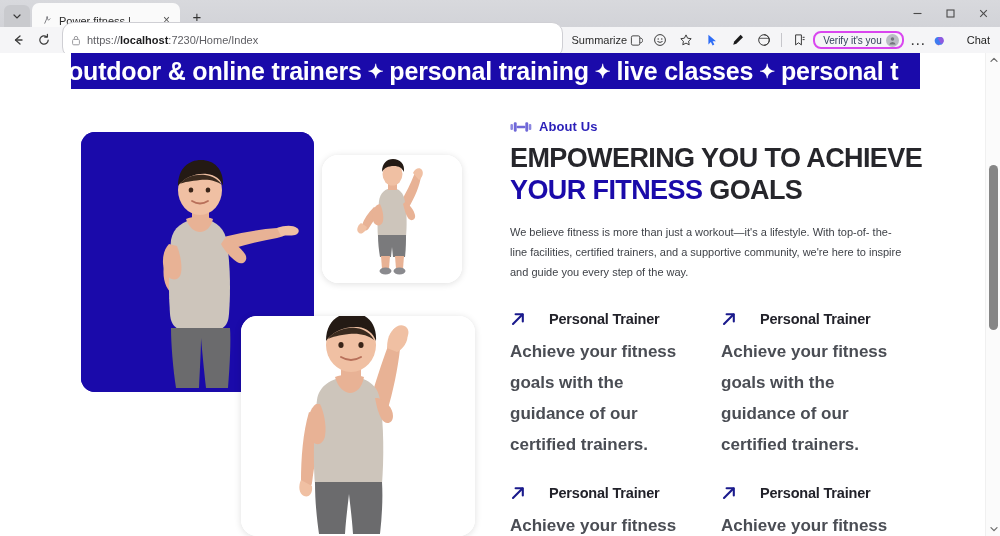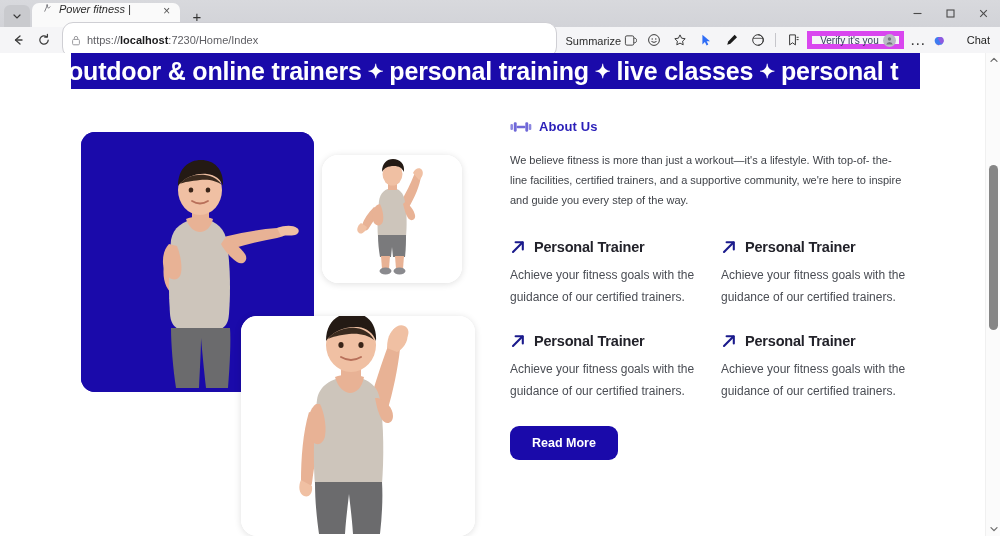--- a/index.html
+++ b/index.html
@@ -28,25 +28,24 @@
     border-radius: 6px 6px 0 0;
     margin-right: 2px;
     color:#3a3a3a;
   }
   .tab {
     height: 24px;
     width: 148px;
     background: #fafafa;
     border-radius: 7px 7px 0 0;
     display: flex;
-    align-items: flex-start;
+    align-items: flex-end;
     padding: 0 6px 0 9px;
     gap: 6px;
     position: relative;
-    font-style: italic;
   }
   .tab-favicon { width: 12px; height: 12px; flex: 0 0 12px; opacity:.75; }
   .tab-title {
     font-size: 11px;
     color: #2b2b2b;
     white-space: nowrap;
     overflow: hidden;
     text-overflow: ellipsis;
     flex: 1;
   }
@@ -100,29 +99,29 @@
     align-items: center;
     padding: 0 8px;
     gap: 6px;
     margin: 0 4px;
     min-width: 0;
   }
   .lock-icon { flex:0 0 10px; opacity:.62; }
   .url { font-size: 11px; color: #5e5e63; white-space: nowrap; overflow: hidden; }
   .url b { color: #1b1b1d; font-weight: 700; }
   .summarize {
-    display:flex; align-items:flex-end; gap:3px;
+    display:flex; align-items:center; gap:3px;
     font-size: 11px; color:#2b2b2b; padding: 0 3px;
     flex: 0 0 auto;
   }
   .verify-pill {
     display:flex;align-items:center;gap:4px;
     height: 18px;
-    border: 5px solid #d946ef;
-    border-radius: 0;
+    border: 2px solid #d946ef;
+    border-radius: 8px;
     padding: 0 3px 0 8px;
     font-size: 10px;
     color:#33415c;
     flex:0 0 auto;
   }
   .verify-av {
     width:13px;height:13px;border-radius:50%;
     background:#b9bcc4;display:flex;align-items:center;justify-content:center;
   }
   .chat-btn { display:flex;align-items:center;gap:20px;font-size:11px;color:#222;padding-right:4px;flex:0 0 auto;}
@@ -231,33 +230,34 @@
   }
   .features {
     margin-top: 29px;
     display: grid;
     grid-template-columns: 1fr 1fr;
     column-gap: 22px;
     row-gap: 24px;
     max-width: 400px;
   }
   .feat-head {
-    display:flex; align-items:center; gap: 8px;
+    display:flex; align-items:center; gap: 23px;
     margin-bottom: 10px;
   }
   .feat-title {
     font-size: 14.5px;
     font-weight: 700;
     color: #22222a;
     letter-spacing: -0.2px;
   }
   .feat-desc {
-    font-size: 12px;
+    font-size: 17px;
     line-height: 1.82;
     color: #4a4d54;
+    font-weight: bold;
   }
   .cta {
     margin-top: 24px;
     display: inline-block;
     background: #1a0aaa;
     color: #fff;
     border: none;
     border-radius: 9px;
     height: 34px;
     padding: 0 22px;
@@ -531,20 +531,25 @@
           <svg width="22" height="14" viewBox="0 0 26 16">
             <rect x="0.5" y="4.5" width="3" height="7" rx="1.2" fill="#8b86e0"></rect>
             <rect x="4.5" y="2.5" width="3.4" height="11" rx="1.3" fill="#6f68d8"></rect>
             <rect x="7.8" y="6.6" width="10.4" height="2.8" rx="1.2" fill="#6f68d8"></rect>
             <rect x="18.1" y="2.5" width="3.4" height="11" rx="1.3" fill="#6f68d8"></rect>
             <rect x="22.2" y="4.5" width="3" height="7" rx="1.2" fill="#8b86e0"></rect>
           </svg>
           <span class="eyebrow-label">About Us</span>
         </div>
 
+        <h1 class="headline">
+          <span>EMPOWERING YOU TO ACHIEVE</span><br>
+          <span class="accent">YOUR FITNESS</span>
+          <span>GOALS</span>
+        </h1>
 
         <p class="lede">We believe fitness is more than just a workout—it's a lifestyle. With top-of- the-line facilities, certified trainers, and a supportive community, we're here to inspire and guide you every step of the way.</p>
 
         <div class="features">
 
           <div class="feature">
             <div class="feat-head">
               <svg width="16" height="16" viewBox="0 0 16 16">
                 <line x1="3" y1="13" x2="12.4" y2="3.6" stroke="#1a1a8c" stroke-width="2.1" stroke-linecap="round"></line>
                 <path d="M5.6 3.2 L12.8 3.2 L12.8 10.4" stroke="#1a1a8c" stroke-width="2.1" fill="none" stroke-linecap="round" stroke-linejoin="round"></path>

